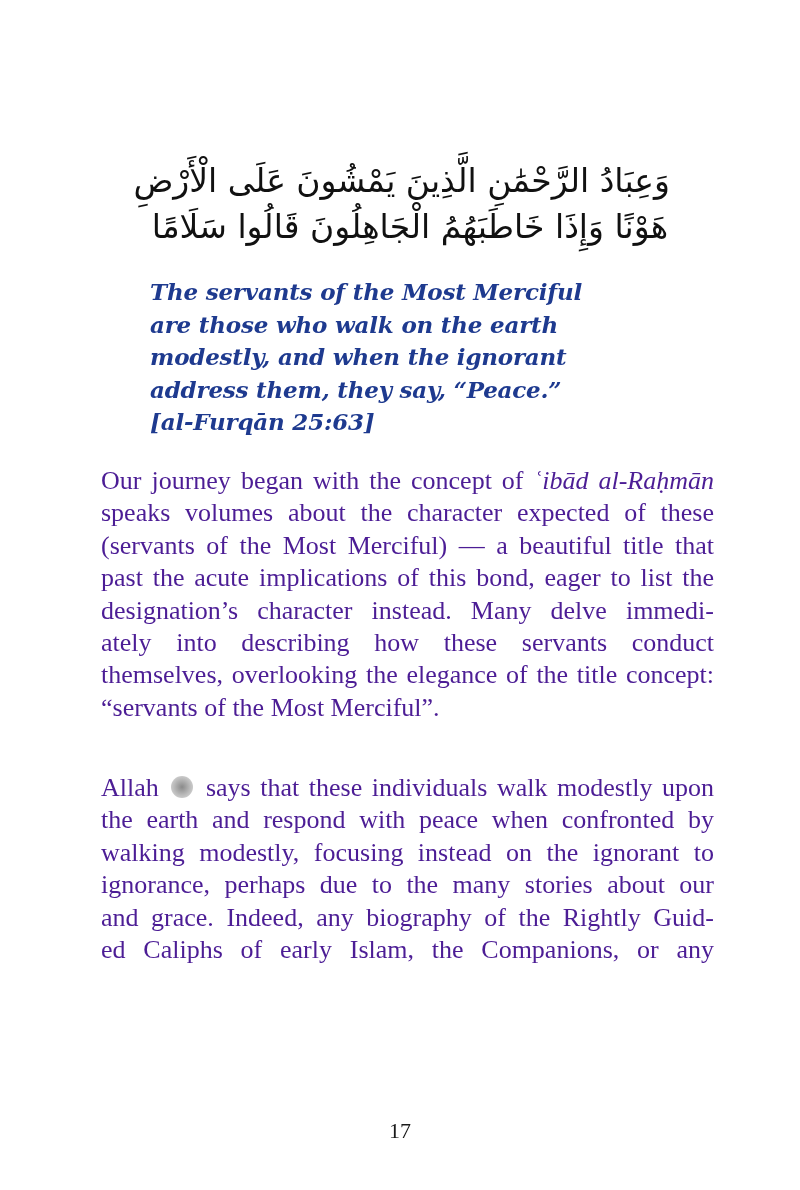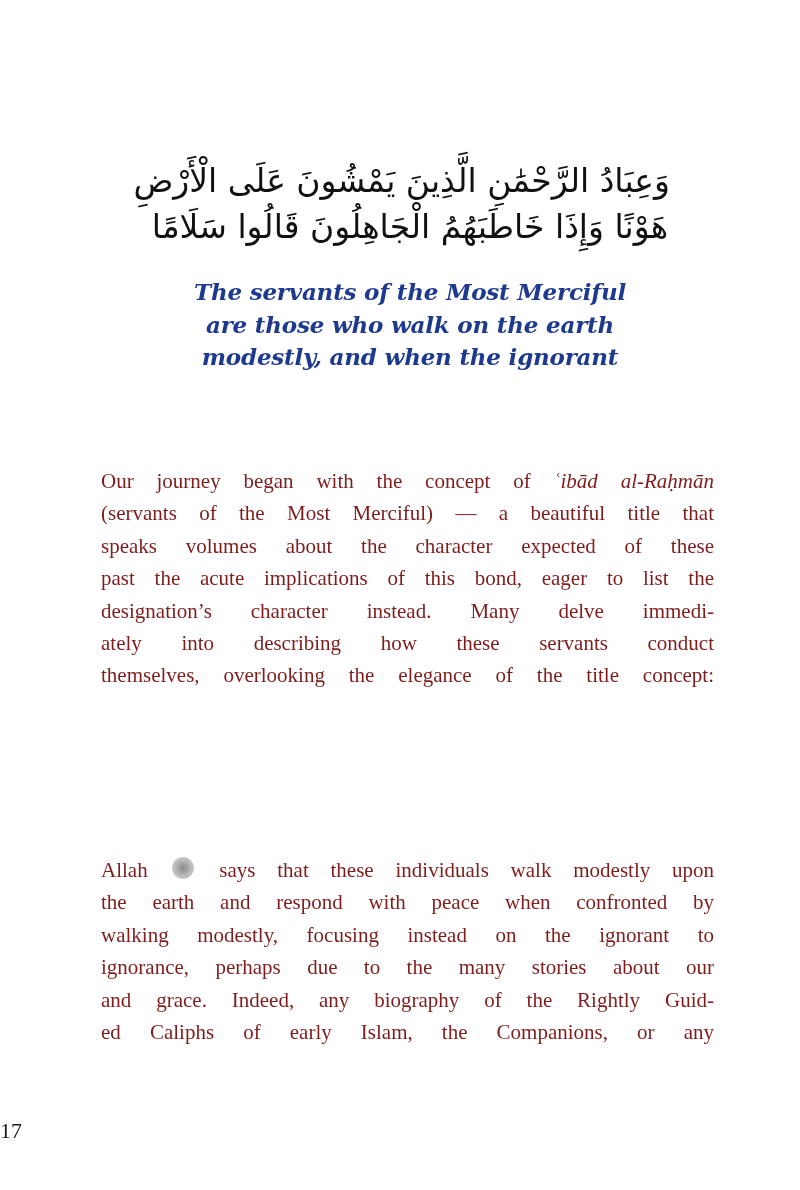--- a/index.html
+++ b/index.html
@@ -32,96 +32,99 @@
       font-size: 33px;
       line-height: 46px;
       color: #111111;
     }
     .arabic div { white-space: nowrap; }
     .translation {
       position: absolute;
       left: 150px;
       top: 276px;
       width: 520px;
-      text-align: center;
+      text-align: left;
       font-family: "DejaVu Serif", serif;
       font-style: italic;
       font-weight: bold;
       font-size: 23px;
       line-height: 32.5px;
       color: #1e3a8f;
       letter-spacing: -0.2px;
     }
     .translation div { white-space: nowrap; }
     .body-text {
       position: absolute;
       left: 101px;
       width: 613px;
       font-family: "Liberation Serif", serif;
-      font-size: 21px;
+      font-size: 26px;
       line-height: 32.4px;
-      color: #7f1d1d;
+      color: #4c1d95;
     }
     .body-text .line {
       display: block;
       text-align: justify;
       text-align-last: justify;
       white-space: nowrap;
       height: 32.4px;
     }
     .body-text .line.last {
       text-align-last: left;
     }
     .para1 { top: 465px; }
-    .para2 { top: 854px; }
+    .para2 { top: 772px; }
     .ital { font-style: italic; }
     .honorific {
       display: inline-block;
       width: 22px;
       height: 22px;
       border-radius: 50%;
       background: radial-gradient(circle, #8a8a8a 0%, #bdbdbd 55%, #e2e2e2 100%);
       vertical-align: -2px;
       margin: 0 3px;
     }
     .page-number {
       position: absolute;
       left: 0;
       width: 800px;
       top: 1118px;
-      text-align: left;
+      text-align: center;
       font-family: "Liberation Serif", serif;
       font-size: 22px;
       color: #1a1a1a;
     }
   </style>
 </head>
 <body>
 
 <div class="page">
 
   <div class="arabic">
     <div>وَعِبَادُ الرَّحْمَٰنِ الَّذِينَ يَمْشُونَ عَلَى الْأَرْضِ</div>
     <div>هَوْنًا وَإِذَا خَاطَبَهُمُ الْجَاهِلُونَ قَالُوا سَلَامًا</div>
   </div>
 
   <div class="translation">
     <div>The servants of the Most Merciful</div>
     <div>are those who walk on the earth</div>
     <div>modestly, and when the ignorant</div>
+    <div>address them, they say, “Peace.”</div>
+    <div>[al-Furqān 25:63]</div>
   </div>
 
   <div class="body-text para1">
     <span class="line"><span>Our journey began with the concept of </span><span class="ital">ʿibād al-Raḥmān</span></span>
+    <span class="line">speaks volumes about the character expected of these</span>
     <span class="line">(servants of the Most Merciful) — a beautiful title that</span>
-    <span class="line">speaks volumes about the character expected of these</span>
     <span class="line">past the acute implications of this bond, eager to list the</span>
     <span class="line">designation’s character instead. Many delve immedi-</span>
     <span class="line">ately into describing how these servants conduct</span>
     <span class="line">themselves, overlooking the elegance of the title concept:</span>
+    <span class="line last">“servants of the Most Merciful”.</span>
   </div>
 
   <div class="body-text para2">
     <span class="line"><span>Allah</span> <span class="honorific"></span> <span>says that these individuals walk modestly upon</span></span>
     <span class="line">the earth and respond with peace when confronted by</span>
     <span class="line">walking modestly, focusing instead on the ignorant to</span>
     <span class="line">ignorance, perhaps due to the many stories about our</span>
     <span class="line">and grace. Indeed, any biography of the Rightly Guid-</span>
     <span class="line">ed Caliphs of early Islam, the Companions, or any</span>
   </div>

